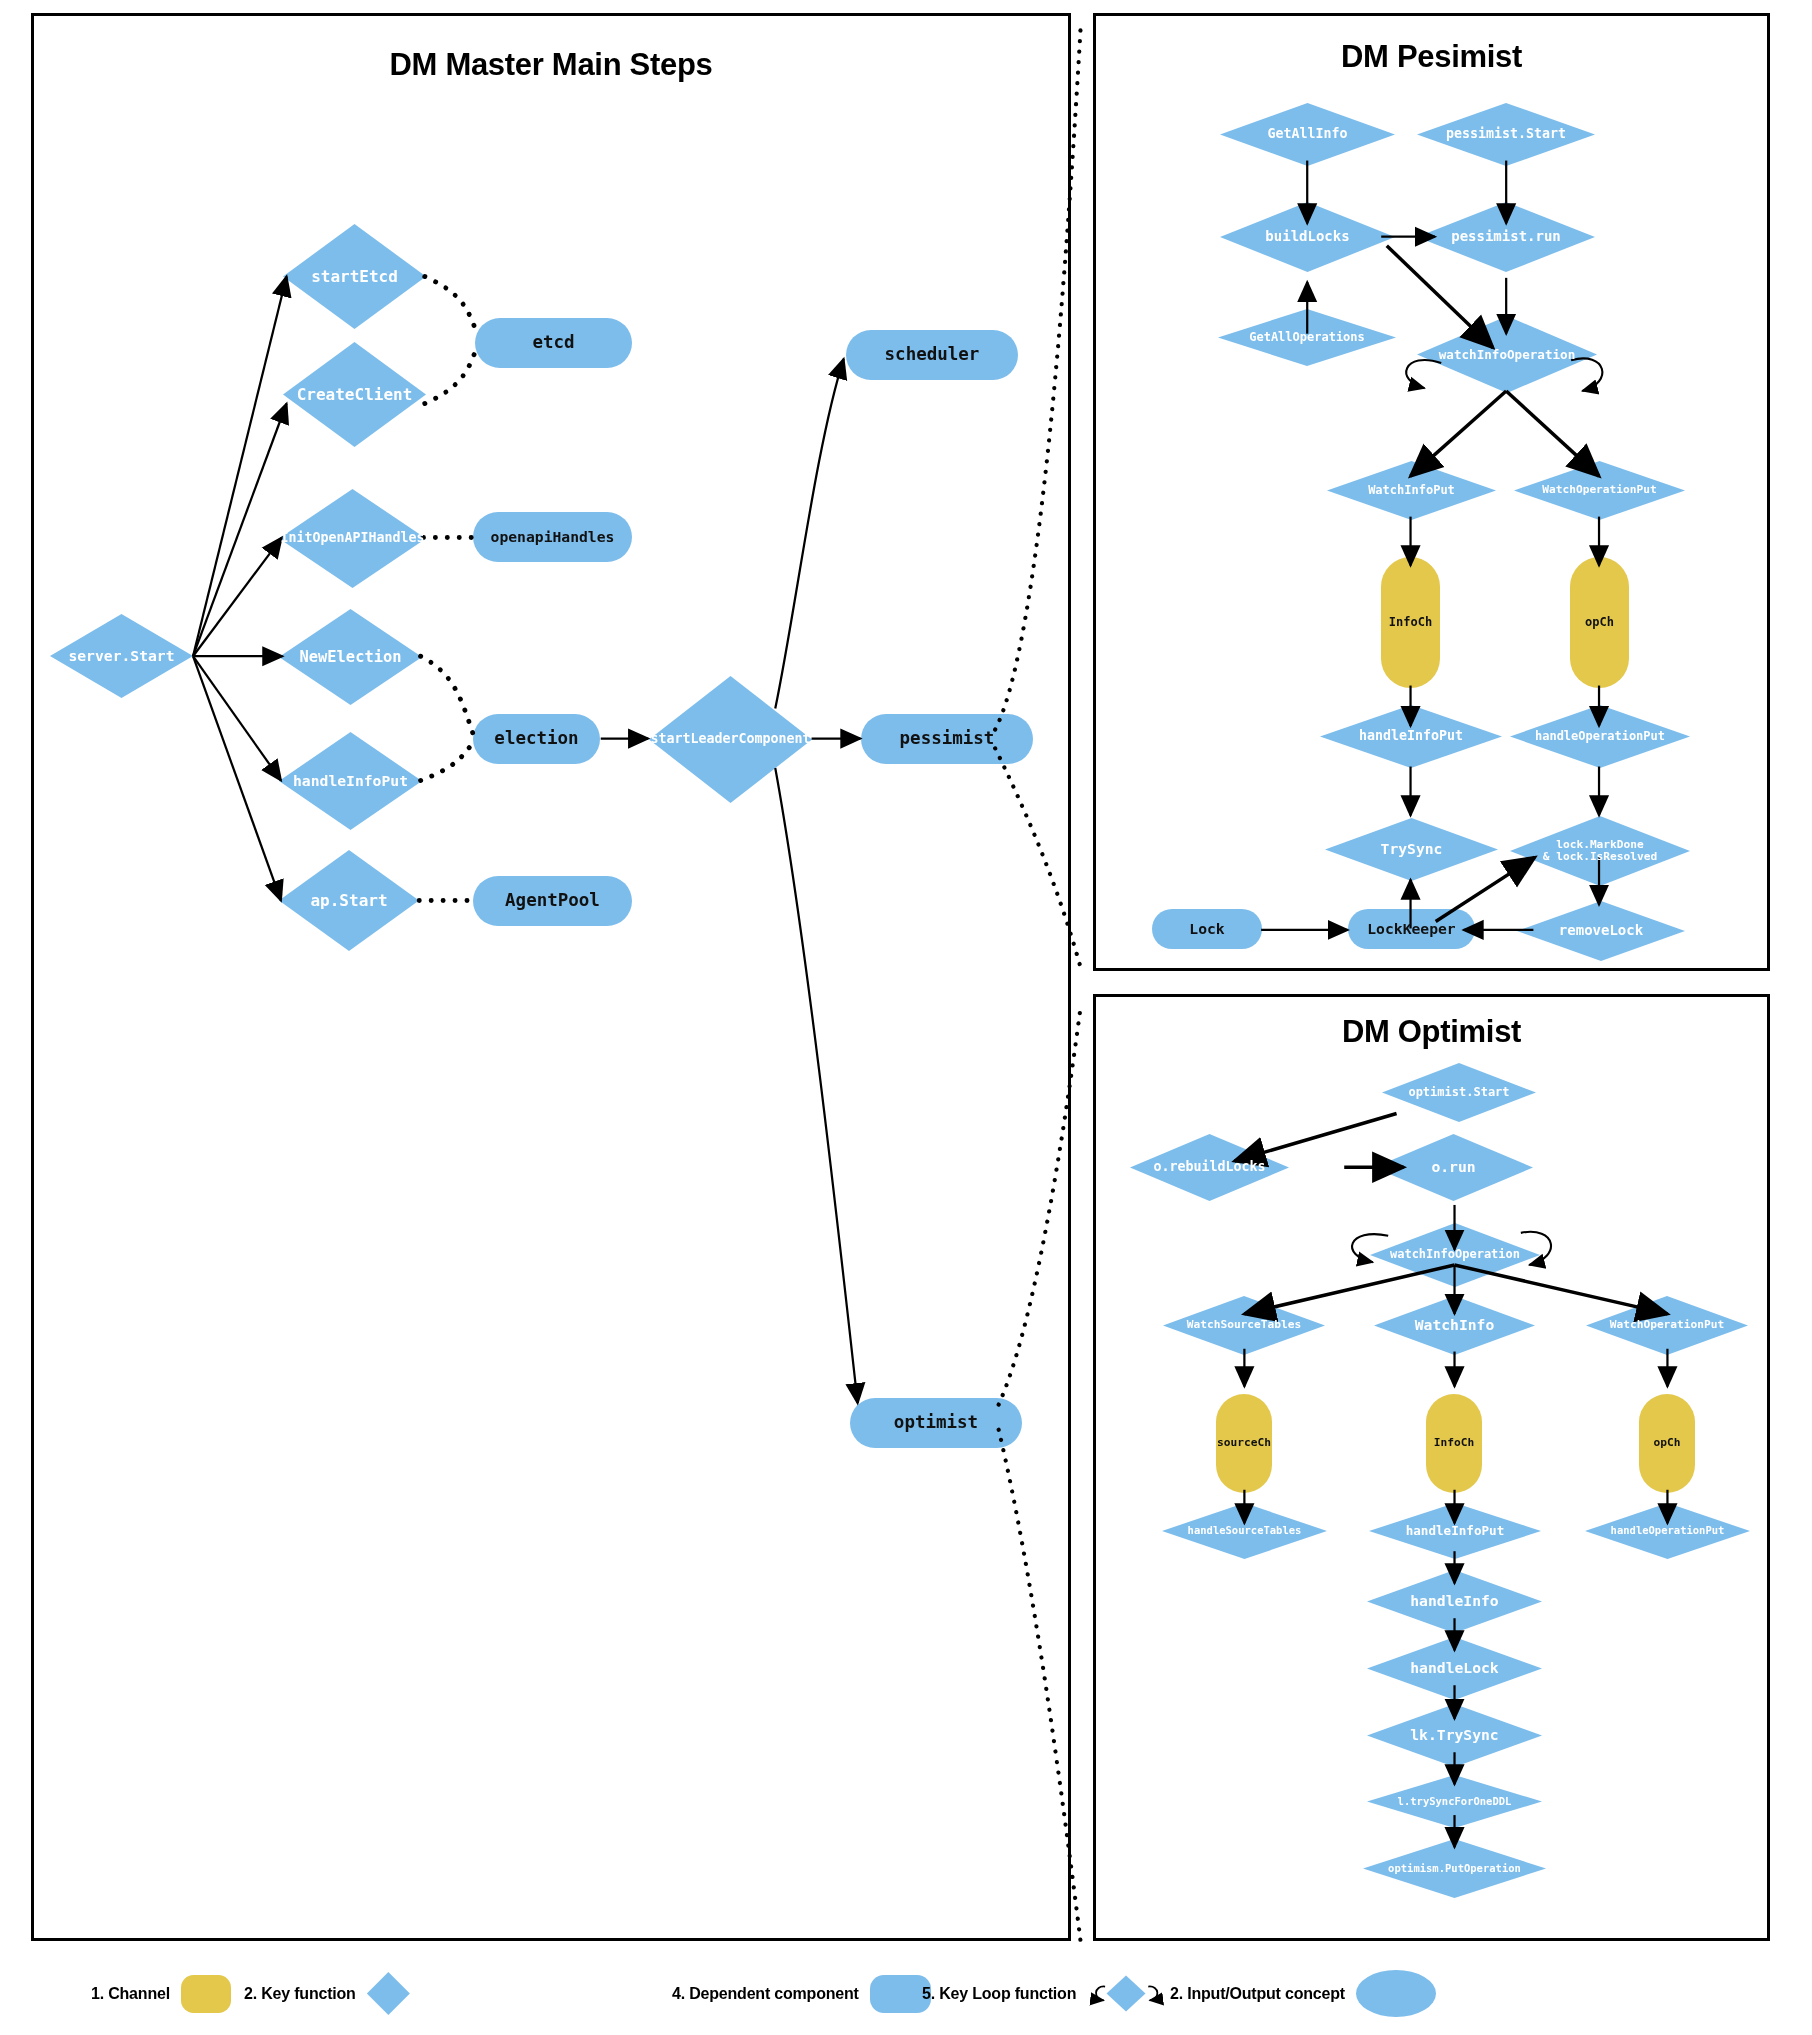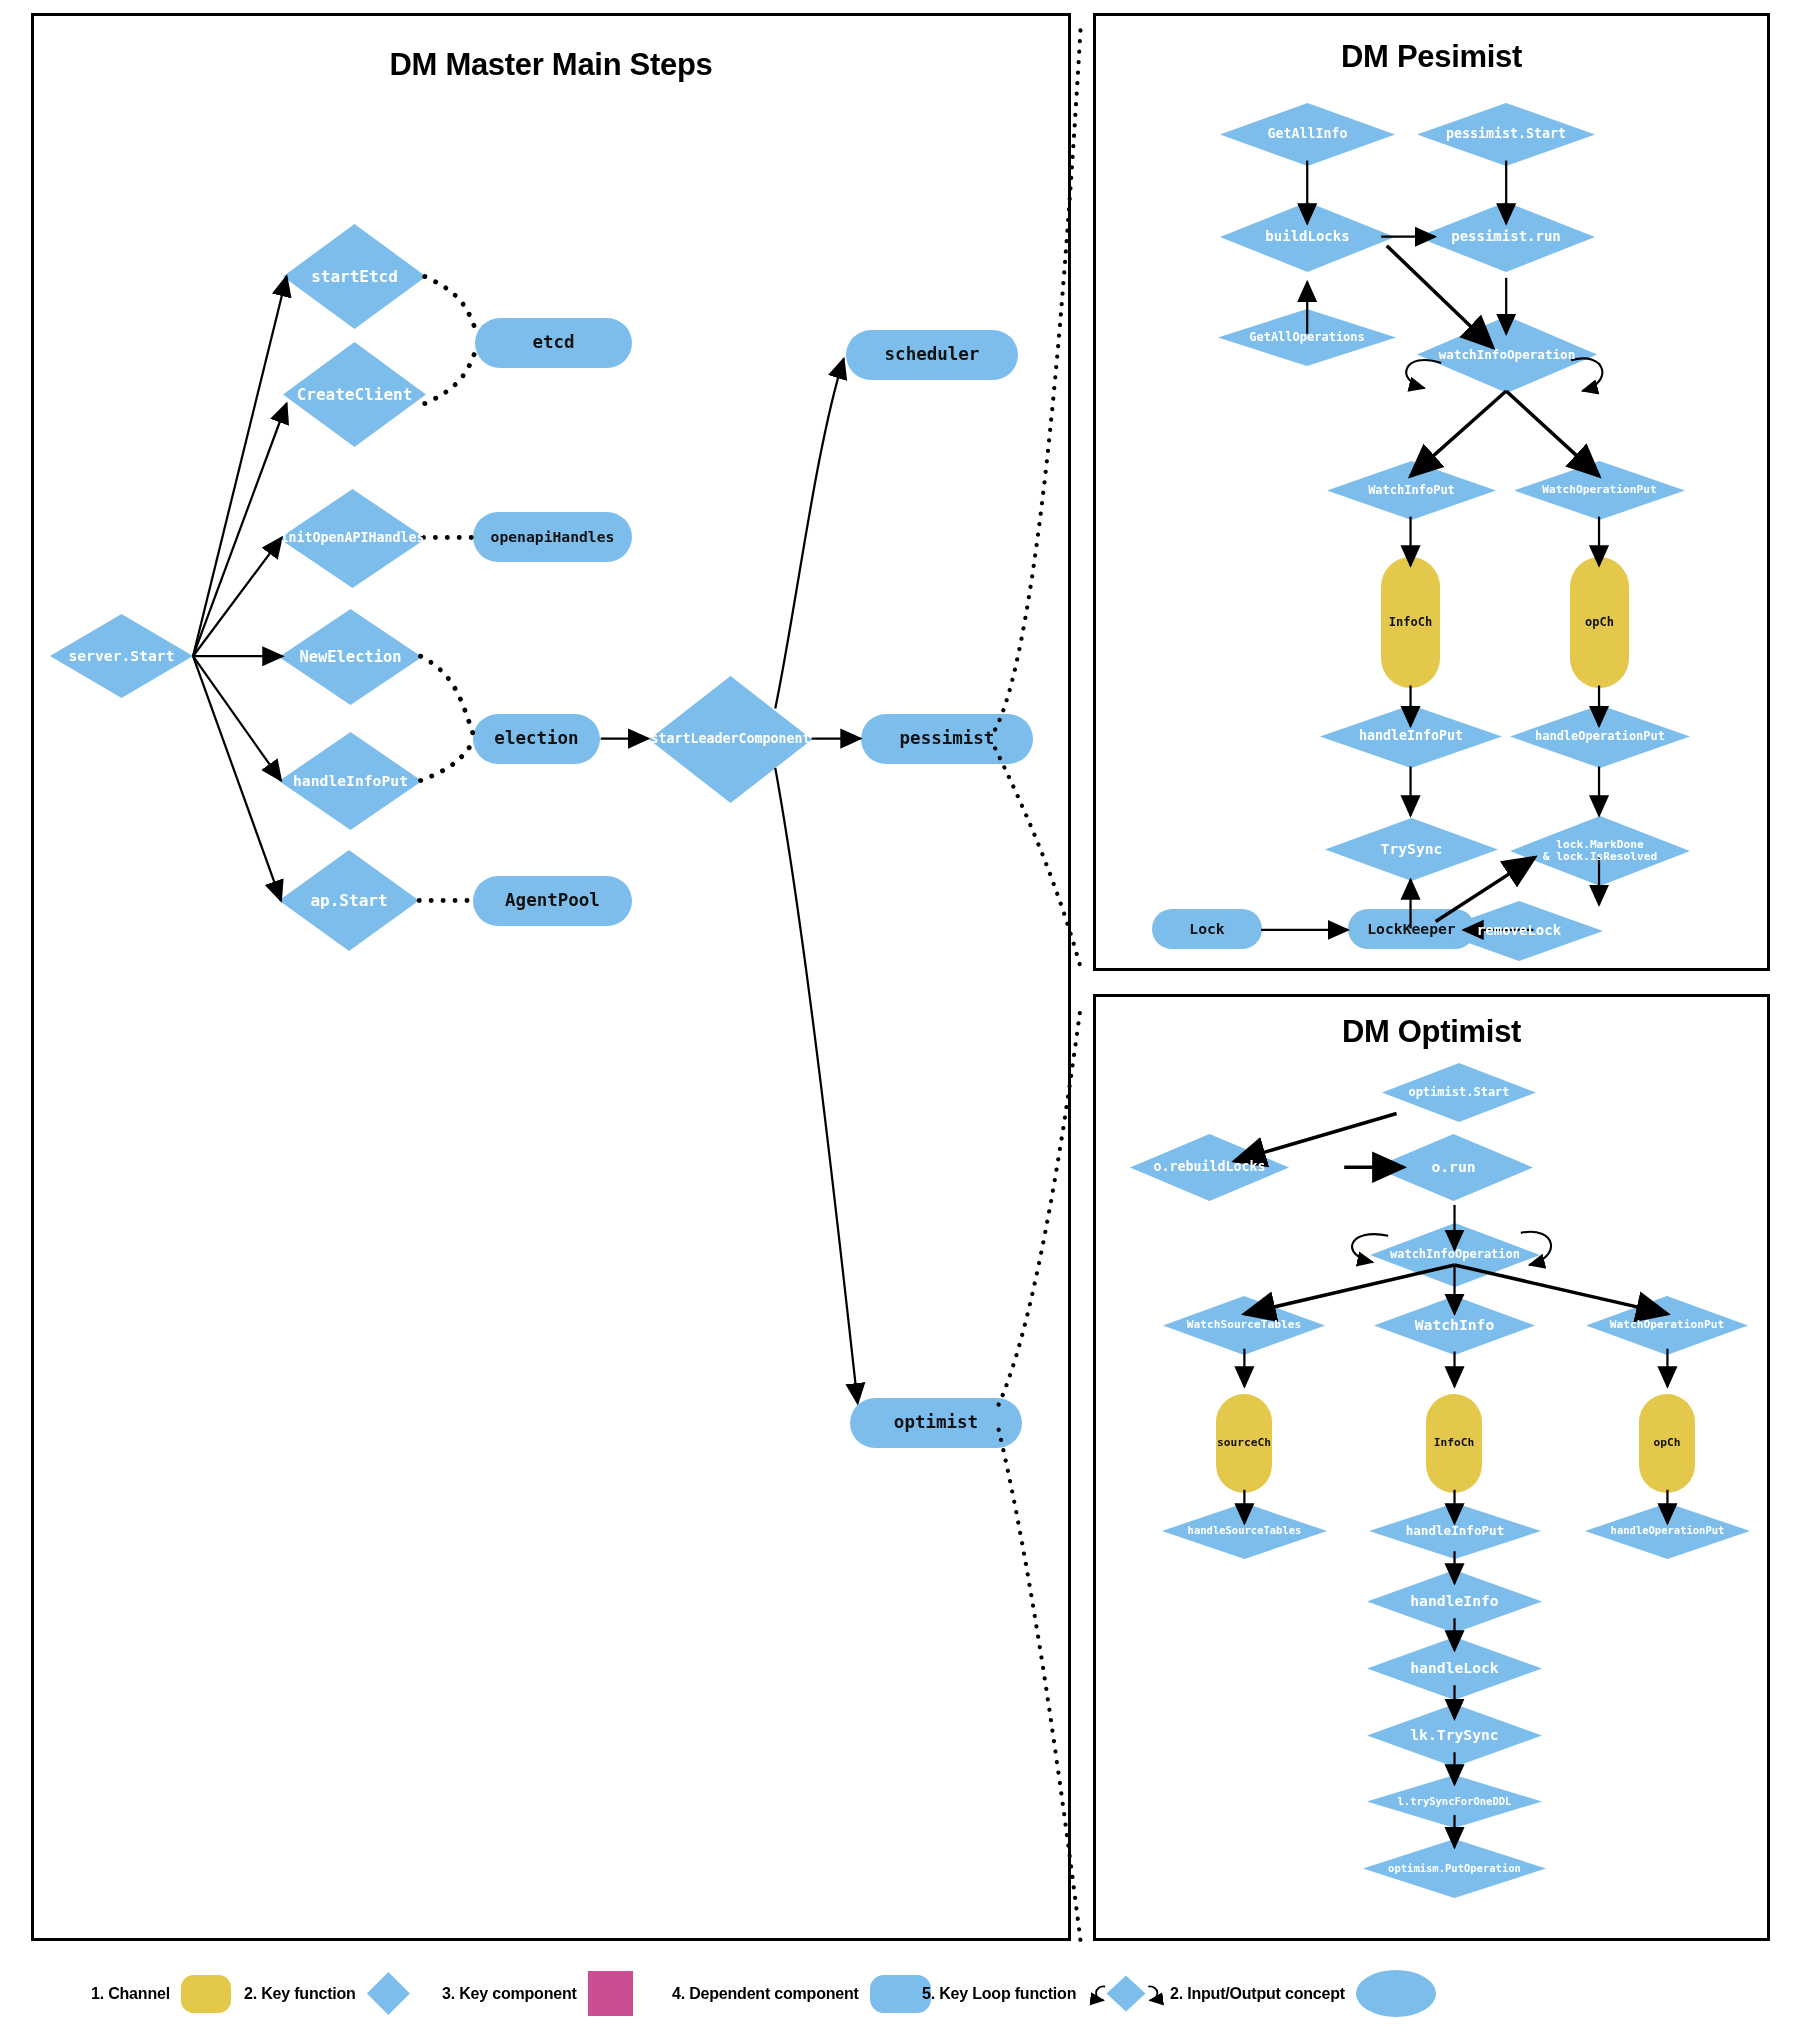--- a/index.html
+++ b/index.html
@@ -306,21 +306,21 @@
     </div>
 
   <div class="node pill" style="left:1152px;top:909px;width:110px;height:40px;">
     <span class="lbl" style="font-size:14.7px;">Lock</span>
     </div>
 
   <div class="node pill" style="left:1348px;top:909px;width:127px;height:40px;">
     <span class="lbl" style="font-size:14.7px;">LockKeeper</span>
     </div>
 
-  <div class="node diamond" style="left:1435px;top:901px;width:168px;height:60px;">
+  <div class="node diamond" style="left:1517px;top:901px;width:168px;height:60px;">
     <div class="shape"></div>
       <span class="lbl" style="font-size:14px;">removeLock</span>
     </div>
 
   <div class="panel" style="left:1093px;top:994px;width:677px;height:947px;">
   </div>
   <div class="panel-title" style="left:1093px;top:1014px;width:677px;font-size:31px;">DM Optimist</div>
 
   <div class="node diamond" style="left:1382px;top:1063px;width:154px;height:59px;">
     <div class="shape"></div>
@@ -414,24 +414,20 @@
     <div class="lg-item" style="left:43px;margin-left:48px;">
       <span class="lg-text">1. Channel</span>
       <span class="sw sw-channel"></span>
     </div>
 
     <div class="lg-item" style="left:244px;">
       <span class="lg-text">2. Key function</span>
       <span class="sw sw-diamond"></span>
     </div>
 
-    <div class="lg-item" style="left:442px;">
-      <span class="lg-text">3. Key component</span>
-      <span class="sw sw-square"></span>
-    </div>
 
     <div class="lg-item" style="left:672px;">
       <span class="lg-text">4. Dependent component</span>
       <span class="sw sw-pill"></span>
     </div>
 
     <div class="lg-item" style="left:922px;">
       <span class="lg-text">5. Key Loop function</span>
       <span class="sw sw-loop">
         <svg width="78" height="45" viewBox="0 0 112 64">

